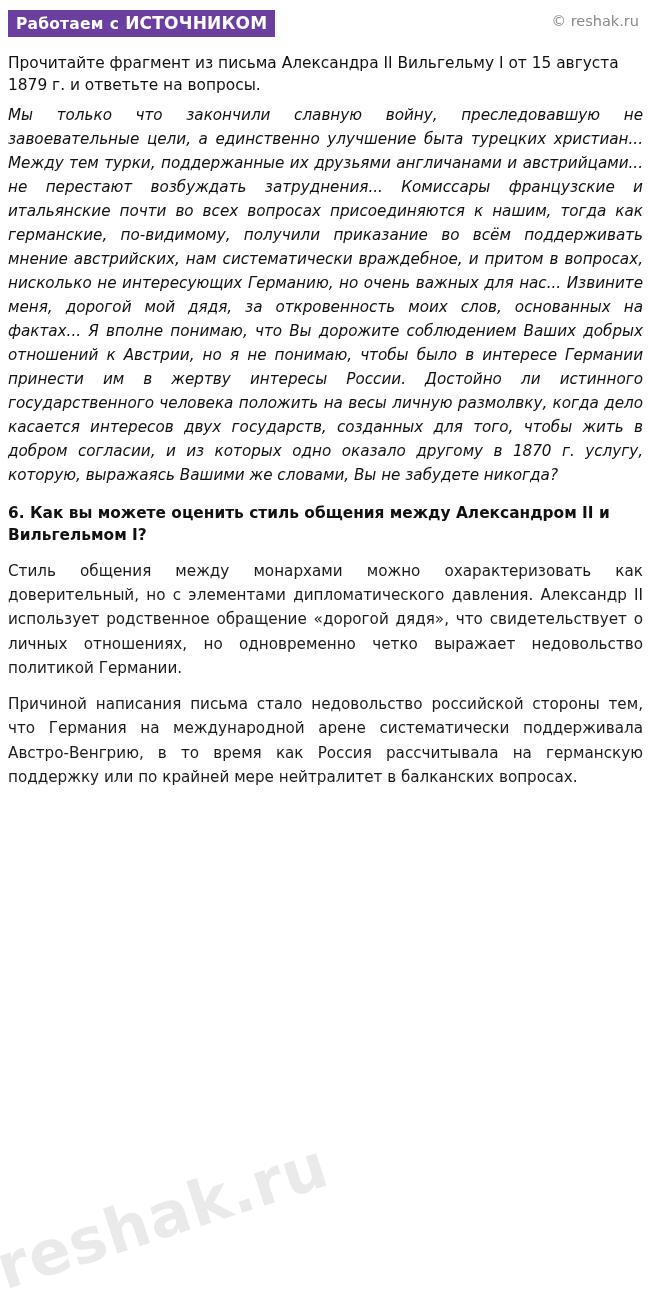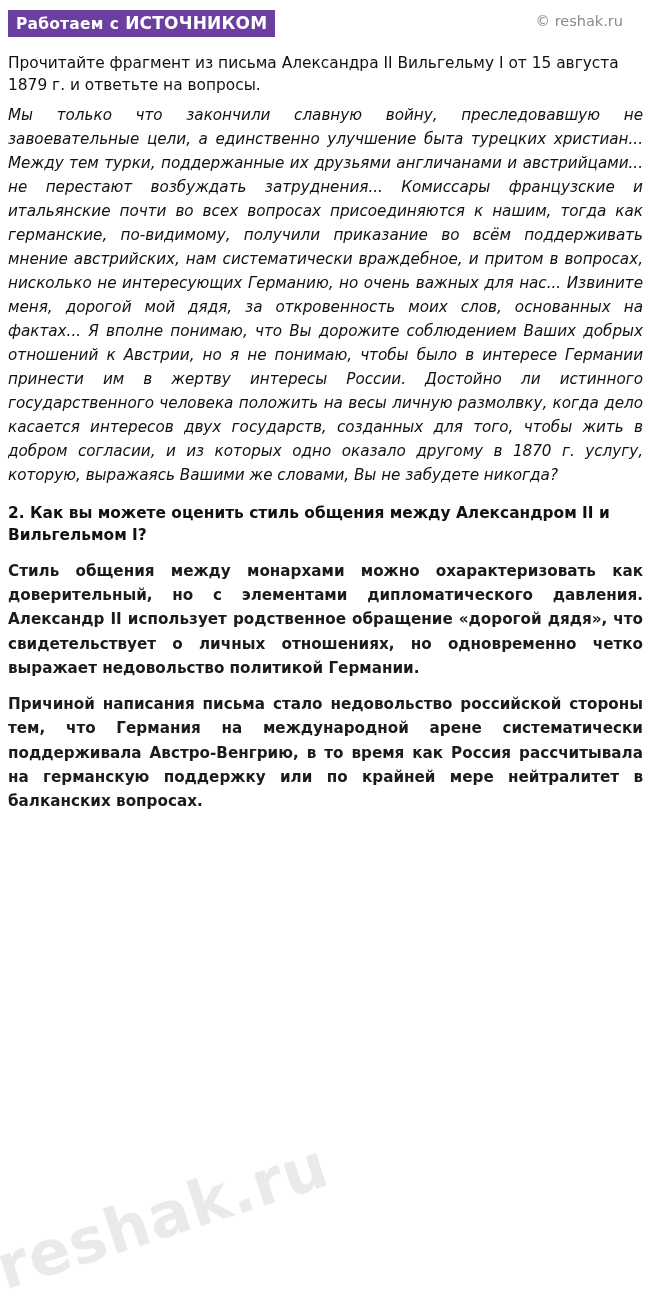--- a/index.html
+++ b/index.html
@@ -38,21 +38,21 @@
     font-family: "DejaVu Sans", "Liberation Sans", sans-serif;
   }
   .banner .word-small {
     font-size: 15.5px;
   }
   .banner .word-caps {
     font-size: 17px;
   }
   .site-credit {
     position: absolute;
-    right: 20px;
+    right: 4px;
     top: 3px;
     font-size: 14.5px;
     color: #8a8a8a;
     font-family: "DejaVu Sans", "Liberation Sans", sans-serif;
   }
   
   .task {
     margin-top: 12px;
     font-size: 15.4px;
     font-weight: normal;
@@ -73,21 +73,20 @@
     font-weight: bold;
     line-height: 1.45;
     color: #111111;
   }
   .answer {
     margin-top: 12px;
     font-size: 15.2px;
     line-height: 1.6;
     text-align: justify;
     color: #1b1b1b;
-    font-weight: bold;
   }
   
   .watermark {
     position: absolute;
     left: 10px;
     bottom: 10px;
     font-size: 62px;
     font-weight: bold;
     color: rgba(150, 150, 150, 0.20);
     transform: rotate(-18deg);
@@ -109,20 +108,20 @@
       <span class="word-small">с</span>
       <span class="word-caps">ИСТОЧНИКОМ</span>
     </div>
     <div class="site-credit">© reshak.ru</div>
   </div>
 
   <div class="task">Прочитайте фрагмент из письма Александра II Вильгельму I от 15 августа 1879 г. и ответьте на вопросы.</div>
 
   <div class="source">Мы только что закончили славную войну, преследовавшую не завоевательные цели, а единственно улучшение быта турецких христиан... Между тем турки, поддержанные их друзьями англичанами и австрийцами... не перестают возбуждать затруднения... Комиссары французские и итальянские почти во всех вопросах присоединяются к нашим, тогда как германские, по-видимому, получили приказание во всём поддерживать мнение австрийских, нам систематически враждебное, и притом в вопросах, нисколько не интересующих Германию, но очень важных для нас... Извините меня, дорогой мой дядя, за откровенность моих слов, основанных на фактах... Я вполне понимаю, что Вы дорожите соблюдением Ваших добрых отношений к Австрии, но я не понимаю, чтобы было в интересе Германии принести им в жертву интересы России. Достойно ли истинного государственного человека положить на весы личную размолвку, когда дело касается интересов двух государств, созданных для того, чтобы жить в добром согласии, и из которых одно оказало другому в 1870 г. услугу, которую, выражаясь Вашими же словами, Вы не забудете никогда?</div>
 
-  <div class="question">2. Как вы можете оценить стиль общения между Александром II и Вильгельмом I?</div>
+  <div class="question">6. Как вы можете оценить стиль общения между Александром II и Вильгельмом I?</div>
   <div class="answer">Стиль общения между монархами можно охарактеризовать как доверительный, но с элементами дипломатического давления. Александр II использует родственное обращение «дорогой дядя», что свидетельствует о личных отношениях, но одновременно четко выражает недовольство политикой Германии.</div>
 
   <div class="answer">Причиной написания письма стало недовольство российской стороны тем, что Германия на международной арене систематически поддерживала Австро-Венгрию, в то время как Россия рассчитывала на германскую поддержку или по крайней мере нейтралитет в балканских вопросах.</div>
 
   <div class="watermark">reshak.ru</div>
 
 </div>
 
 </body></html>

